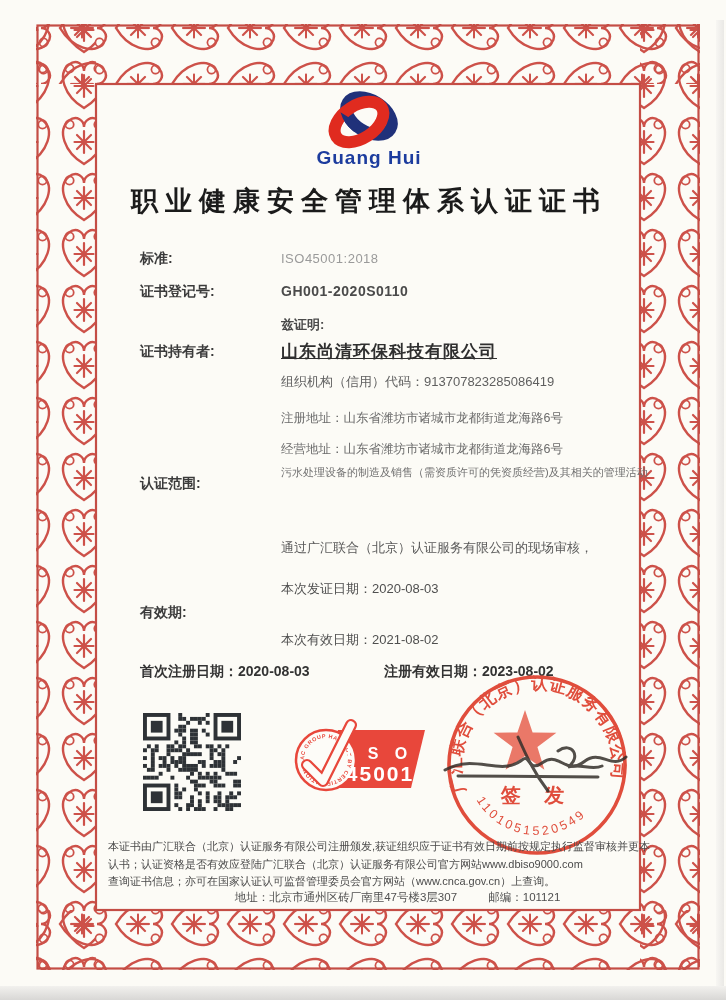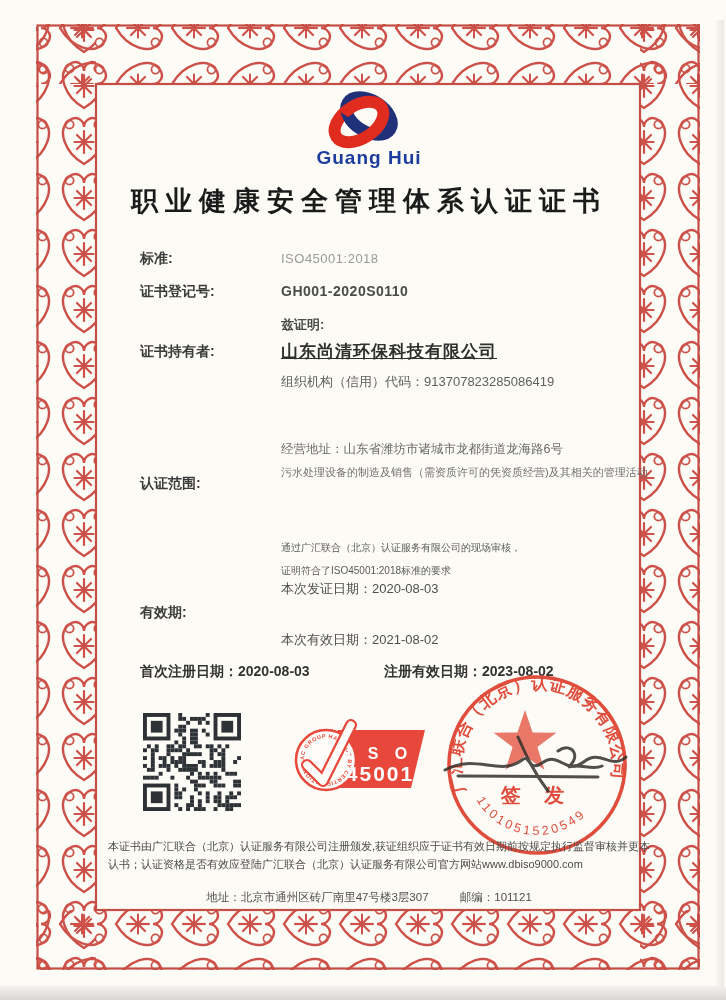--- a/index.html
+++ b/index.html
@@ -11,25 +11,25 @@
   .cert-title{top:183px;font-size:27px;font-weight:bold;color:#1b1b1b;letter-spacing:7px;white-space:nowrap;}
   .lbl{left:140px;font-size:14px;font-weight:bold;color:#3b3b3b;white-space:nowrap;}
   .val{left:281px;white-space:nowrap;}
   .v-standard{font-size:13px;color:#9a9a9a;letter-spacing:.5px;}
   .v-regno{font-size:14px;font-weight:bold;color:#4a4a4a;letter-spacing:.5px;}
   .v-certify{font-size:13px;font-weight:bold;color:#4a4a4a;}
   .v-holder{font-size:17px;font-weight:bold;color:#2f2f2f;letter-spacing:1px;}
   .v-info{font-size:13px;color:#5f5f5f;}
   .v-addr{font-size:12.5px;color:#6b6b6b;}
   .v-scope{font-size:11px;color:#6f6f6f;}
-  .v-audit{font-size:10px;color:#5a5a5a;line-height:23px;}
+  .v-audit{font-size:13px;color:#5a5a5a;line-height:23px;text-align:center;}
   .v-date{font-size:13px;color:#4f4f4f;}
   .v-regrow{font-size:14px;font-weight:bold;color:#333333;white-space:nowrap;}
   .footer-text{left:88px;width:556px;font-size:11px;color:#4a4a4a;line-height:17.5px;white-space:nowrap;margin-left:20px;}
-  .footer-addr{left:96px;width:546px;text-align:center;font-size:11.5px;color:#4f4f4f;white-space:nowrap;}
+  .footer-addr{left:96px;width:603px;text-align:center;font-size:11.5px;color:#4f4f4f;white-space:nowrap;}
   .footer-addr span{margin:0 14px;}
   .scan-shadow-bottom{left:0;right:0;bottom:0;height:14px;background:linear-gradient(to bottom,#f2f1ee,#d8d7d5);}
   .scan-shadow-right{top:20px;bottom:14px;right:2px;width:8px;background:linear-gradient(to right,#f5f4f1,#e0dfdd);opacity:.65;}
 </style>
 </head>
 <body>
 
 <div class="page">
 
   <svg class="abs" style="left:0;top:0;" width="726" height="1000" viewBox="0 0 726 1000">
@@ -84,28 +84,28 @@
 
   <div class="abs lbl" style="top:283px;">证书登记号:</div>
   <div class="abs val v-regno" style="top:283px;">GH001-2020S0110</div>
 
   <div class="abs val v-certify" style="top:316px;">兹证明:</div>
 
   <div class="abs lbl" style="top:343px;">证书持有者:</div>
   <div class="abs val v-holder" style="top:340px;text-decoration:underline;">山东尚清环保科技有限公司</div>
 
   <div class="abs val v-info" style="top:373px;">组织机构（信用）代码：913707823285086419</div>
+  <div class="abs val v-addr" style="top:410px;">注册地址：山东省潍坊市诸城市龙都街道龙海路6号</div>
   <div class="abs val v-addr" style="top:441px;">经营地址：山东省潍坊市诸城市龙都街道龙海路6号</div>
 
   <div class="abs lbl" style="top:475px;">认证范围:</div>
   <div class="abs val v-scope" style="top:465px;">污水处理设备的制造及销售（需资质许可的凭资质经营)及其相关的管理活动</div>
 
   <div class="abs val v-audit" style="top:536px;">
     <div>通过广汇联合（北京）认证服务有限公司的现场审核，</div>
-    <div>证明符合了ISO45001:2018标准的要求</div>
   </div>
 
   <div class="abs lbl" style="top:604px;">有效期:</div>
   <div class="abs val v-date" style="top:580px;">本次发证日期：2020-08-03</div>
   <div class="abs val v-date" style="top:631px;">本次有效日期：2021-08-02</div>
 
   <div class="abs v-regrow" style="left:140px;top:663px;">首次注册日期：2020-08-03</div>
   <div class="abs v-regrow" style="left:365px;top:663px;margin-left:19px;">注册有效日期：2023-08-02</div>
 
   <svg id="qr" class="abs" style="left:143px;top:713px;" width="98" height="98" viewBox="0 0 100 100">
@@ -342,20 +342,21 @@
       <path d="M15,115 C45,98 70,122 92,105 C100,98 98,118 112,108 C130,95 135,122 155,106 C170,94 182,115 196,102"></path>
       <path d="M88,82 C96,100 104,118 118,136"></path>
       <path d="M128,96 C142,86 152,102 138,112 C150,108 162,116 172,111"></path>
       <path d="M28,121 L168,122"></path>
     </g>
   </svg>
 
   <div class="abs footer-text" style="top:838px;">
     <div>本证书由广汇联合（北京）认证服务有限公司注册颁发,获证组织应于证书有效日期前按规定执行监督审核并更本</div>
     <div>认书；认证资格是否有效应登陆广汇联合（北京）认证服务有限公司官方网站www.dbiso9000.com</div>
+    <div>查询证书信息；亦可在国家认证认可监督管理委员会官方网站（www.cnca.gov.cn）上查询。</div>
   </div>
   <div class="abs footer-addr" style="top:890px;">
     <span>地址：北京市通州区砖厂南里47号楼3层307</span>
     <span>邮编：101121</span>
   </div>
 
   <div class="abs scan-shadow-bottom"></div>
   <div class="abs scan-shadow-right"></div>
 </div>
 

